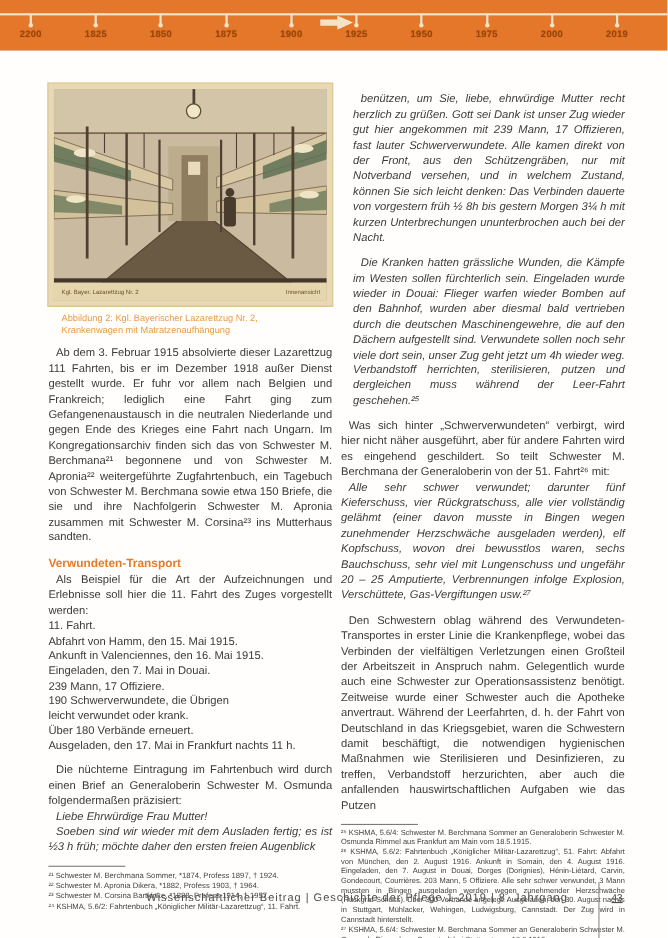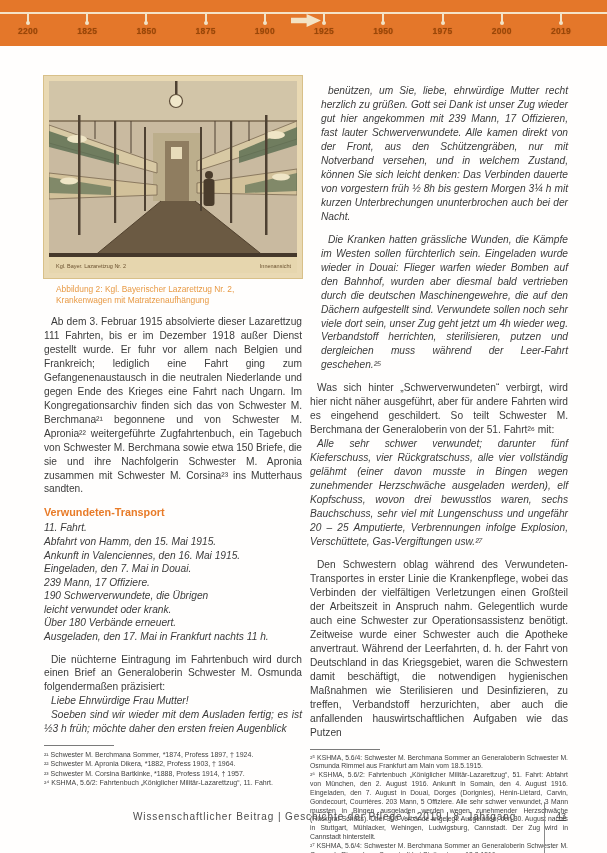--- a/index.html
+++ b/index.html
@@ -18,21 +18,21 @@
     clip-path:polygon(0 28%,52% 28%,52% 0,100% 50%,52% 100%,52% 72%,0 72%);}
 
   
   .content{position:absolute;top:76px;left:44px;width:524px;display:flex;gap:8px;}
   .col{width:258px;}
   .col.right{padding-top:8px;}
   .body-p{font-size:10.2px;line-height:1.37;text-align:justify;margin:0 0 0 0;text-indent:7px;}
   .gap{height:9px;}
   .italic{font-style:italic;}
   .letter{font-style:italic;margin-left:11px;}
-  .itinerary div{font-size:10.2px;line-height:1.33;font-style:italic;}
+  .itinerary div{font-size:10.2px;line-height:1.33;}
   .section-heading{color:#e87b28;font-weight:bold;font-size:10.8px;margin:10px 0 3px 0;}
 
   
   .photo{width:248px;border:5px solid #e9d9b3;outline:1px solid #d8c089;background:#c9baa0;display:block;}
   .fig-caption{margin-top:6px;font-size:8.4px;line-height:1.3;color:#e89a45;margin-left:12px;}
 
   
   .fn-rule{width:70px;border-top:1px solid #7a7a7a;margin:9px 0 4px 0;}
   .fn{font-size:7px;line-height:1.3;text-align:justify;color:#3f3f3f;}
   .col.right .fn{font-size:6.8px;}
@@ -162,20 +162,21 @@
 
       <div class="fig-caption">
         <div>Abbildung 2: Kgl. Bayerischer Lazarettzug Nr. 2,</div>
         <div>Krankenwagen mit Matratzenaufhängung</div>
       </div>
 
       <div class="gap"></div>
       <p class="body-p">Ab dem 3. Februar 1915 absolvierte dieser Lazarettzug 111 Fahrten, bis er im Dezember 1918 außer Dienst gestellt wurde. Er fuhr vor allem nach Belgien und Frankreich; lediglich eine Fahrt ging zum Gefangenenaustausch in die neutralen Niederlande und gegen Ende des Krieges eine Fahrt nach Ungarn. Im Kongregationsarchiv finden sich das von Schwester M. Berchmana²¹ begonnene und von Schwester M. Apronia²² weitergeführte Zugfahrtenbuch, ein Tagebuch von Schwester M. Berchmana sowie etwa 150 Briefe, die sie und ihre Nachfolgerin Schwester M. Apronia zusammen mit Schwester M. Corsina²³ ins Mutterhaus sandten.</p>
 
       <h2 class="section-heading">Verwundeten-Transport</h2>
+      <p class="body-p">Als Beispiel für die Art der Aufzeichnungen und Erlebnisse soll hier die 11. Fahrt des Zuges vorgestellt werden:</p>
 
       <div class="itinerary">
         <div>11. Fahrt.</div>
         <div>Abfahrt von Hamm, den 15. Mai 1915.</div>
         <div>Ankunft in Valenciennes, den 16. Mai 1915.</div>
         <div>Eingeladen, den 7. Mai in Douai.</div>
         <div>239 Mann, 17 Offiziere.</div>
         <div>190 Schwerverwundete, die Übrigen</div>
         <div>leicht verwundet oder krank.</div>
         <div>Über 180 Verbände erneuert.</div>

